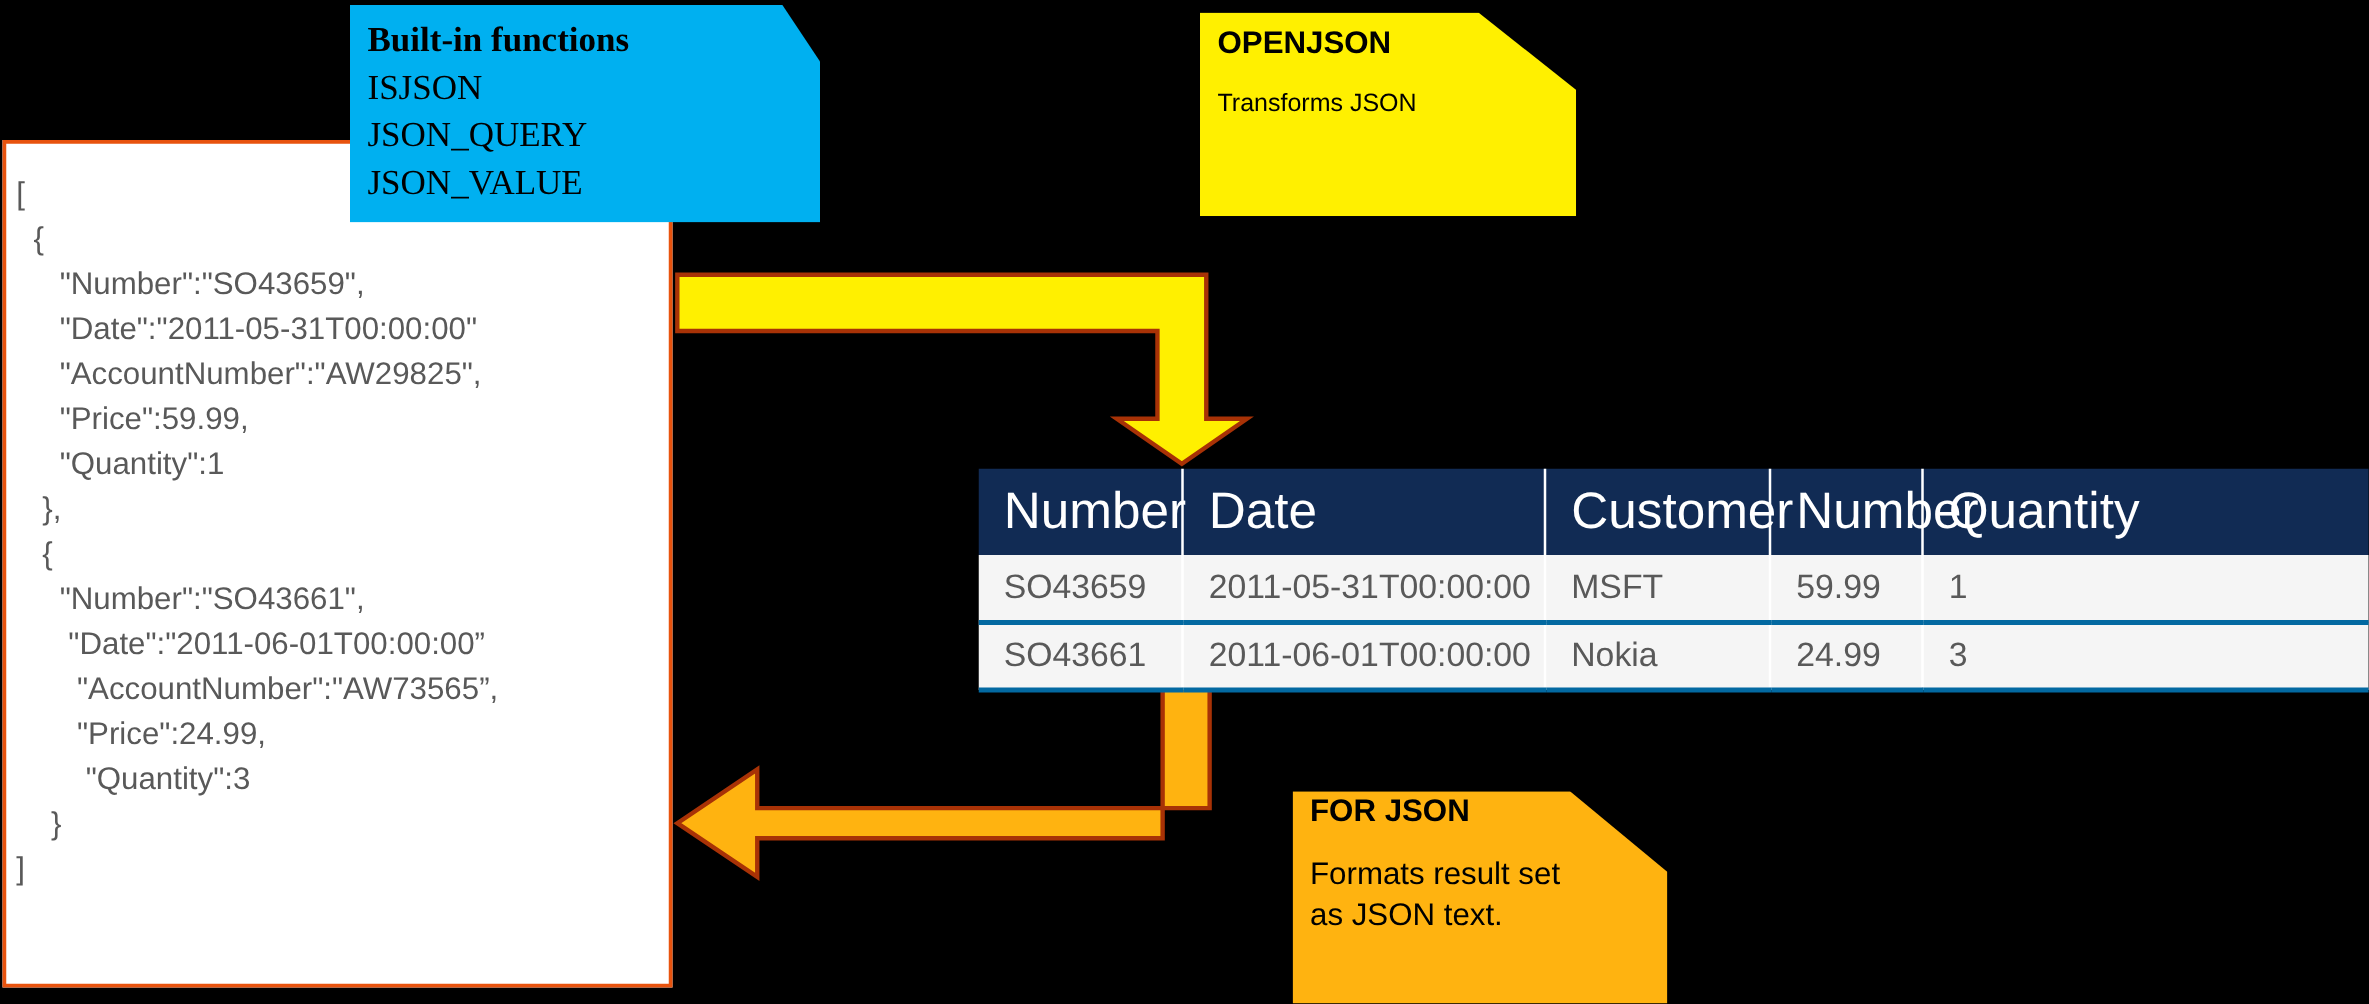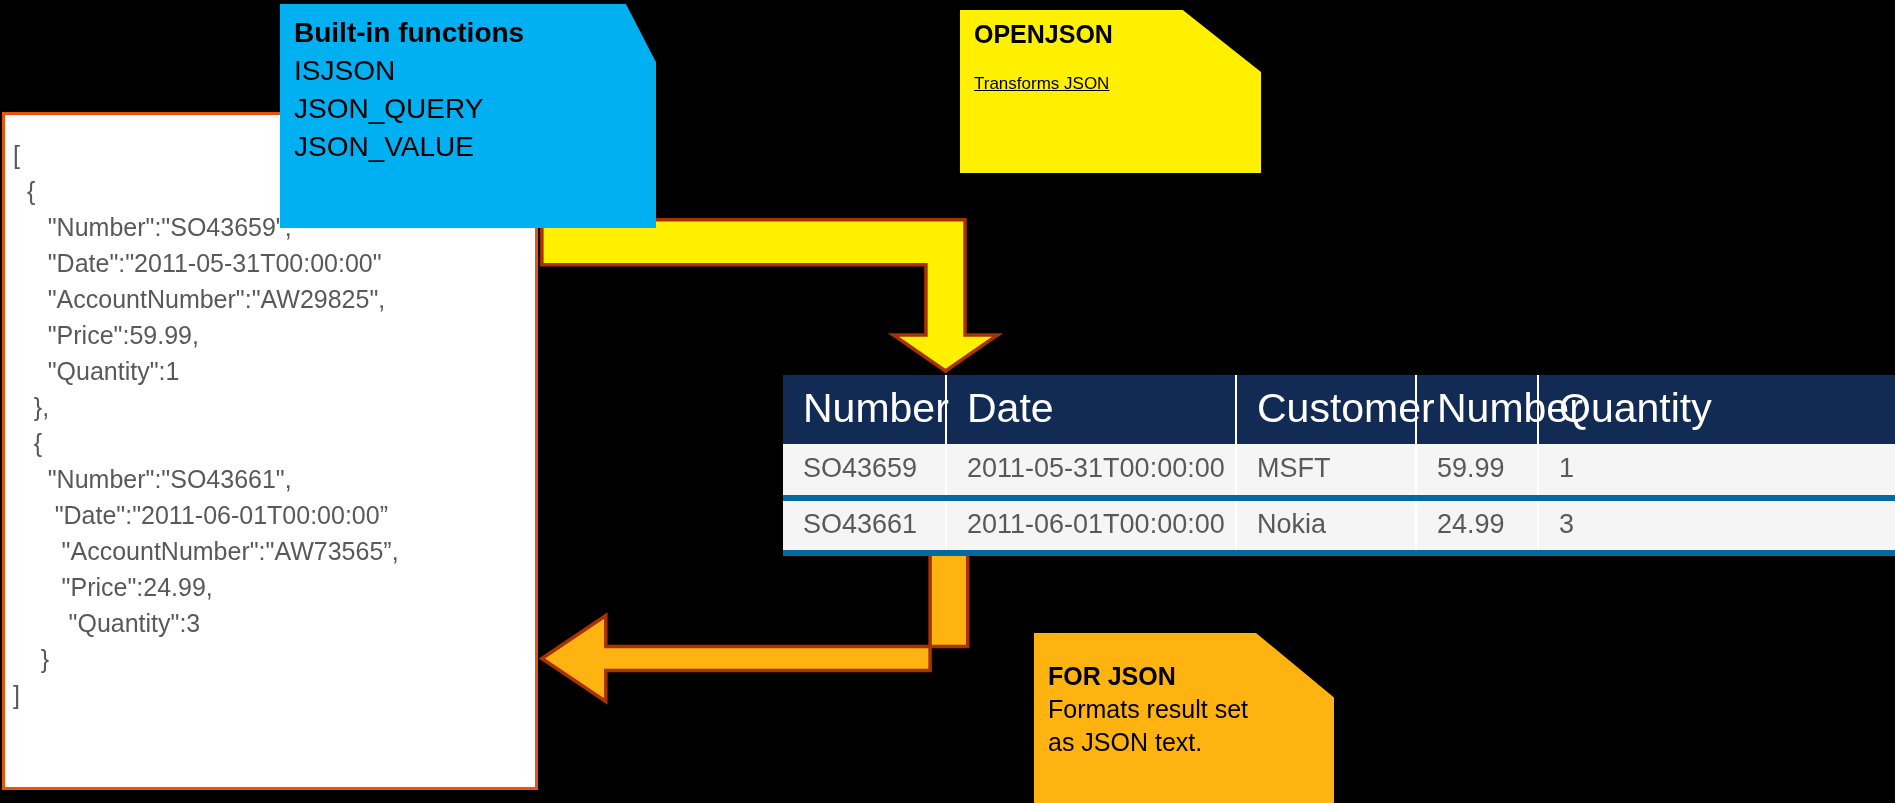--- a/index.html
+++ b/index.html
@@ -59,51 +59,52 @@
     line-height: 36px;
     color: #000000;
     display: block;
     font-weight: normal;
   }
 
   #callout-builtin {
     left: 280px;
     top: 4px;
     width: 376px;
-    height: 224px;
+    height: 174px;
     background: #00B0F0;
     clip-path: polygon(0 0, 92% 0, 100% 26%, 100% 100%, 0 100%);
+    font-family: Liberation Serif, serif;
   }
   #callout-builtin .c-title { font-size: 28px; line-height: 38px; }
   #callout-builtin .c-line { font-size: 28px; line-height: 38px; }
 
   #callout-openjson {
     left: 960px;
     top: 10px;
     width: 301px;
     height: 163px;
     background: #FFF000;
     clip-path: polygon(0 0, 74% 0, 100% 38%, 100% 100%, 0 100%);
     padding-top: 8px;
   }
   #callout-openjson .c-title { font-size: 25px; line-height: 33px; }
   #callout-openjson .c-body { display: block; margin-top: 16px; }
-  #callout-openjson .c-line { font-size: 17px; line-height: 33px; text-decoration: underline; }
+  #callout-openjson .c-line { font-size: 20px; line-height: 33px; }
 
   #callout-forjson {
     left: 1034px;
     top: 633px;
     width: 300px;
     height: 170px;
     background: #FFB310;
     clip-path: polygon(0 0, 74% 0, 100% 38%, 100% 100%, 0 100%);
-    padding-top: 27px;
+    padding-top: 0;
   }
   #callout-forjson .c-title { font-size: 25px; line-height: 33px; }
-  #callout-forjson .c-body { display: block; margin-top: 0; }
+  #callout-forjson .c-body { display: block; margin-top: 17px; }
   #callout-forjson .c-line { font-size: 25px; line-height: 33px; }
 
   
   .arrow-svg {
     position: absolute;
     overflow: visible;
   }
   #arrow-down-svg { left: 540px; top: 218px; }
   #arrow-left-svg { left: 540px; top: 545px; }
 
@@ -128,21 +129,21 @@
     box-sizing: border-box;
     white-space: nowrap;
   }
   #result-table td {
     background: #F5F5F5;
     color: #595959;
     font-size: 27px;
     text-align: left;
     padding: 8px 0 10px 20px;
     border-right: 2px solid #ffffff;
-    border-bottom: 6px solid #0369a1;
+    border-bottom: 4px solid #0369a1;
     height: 54px;
     box-sizing: border-box;
     white-space: nowrap;
   }
   #result-table th:last-child,
   #result-table td:last-child { border-right: none; }
 
   .col-number   { width: 163px; }
   .col-date     { width: 290px; }
   .col-customer { width: 180px; }

